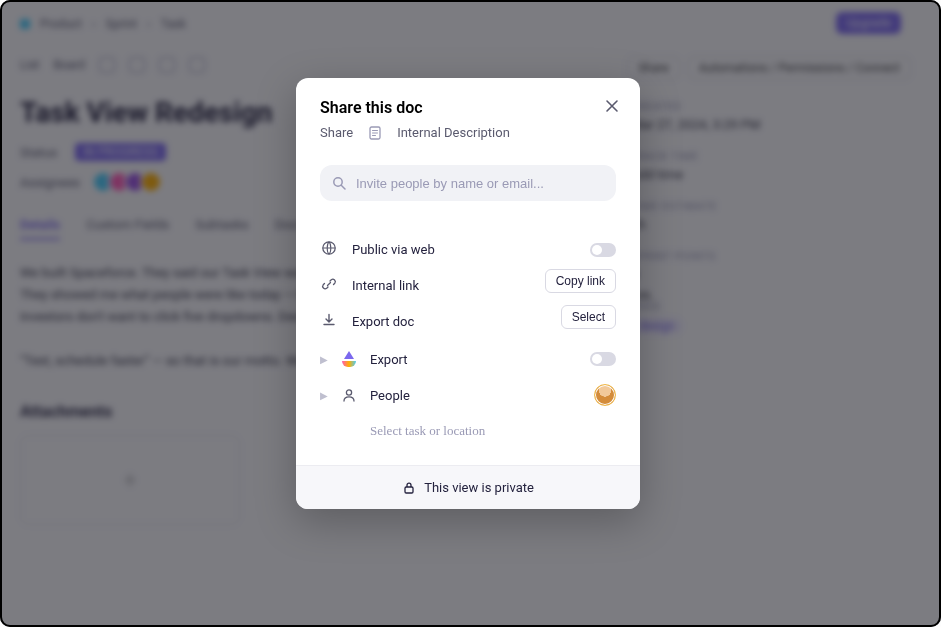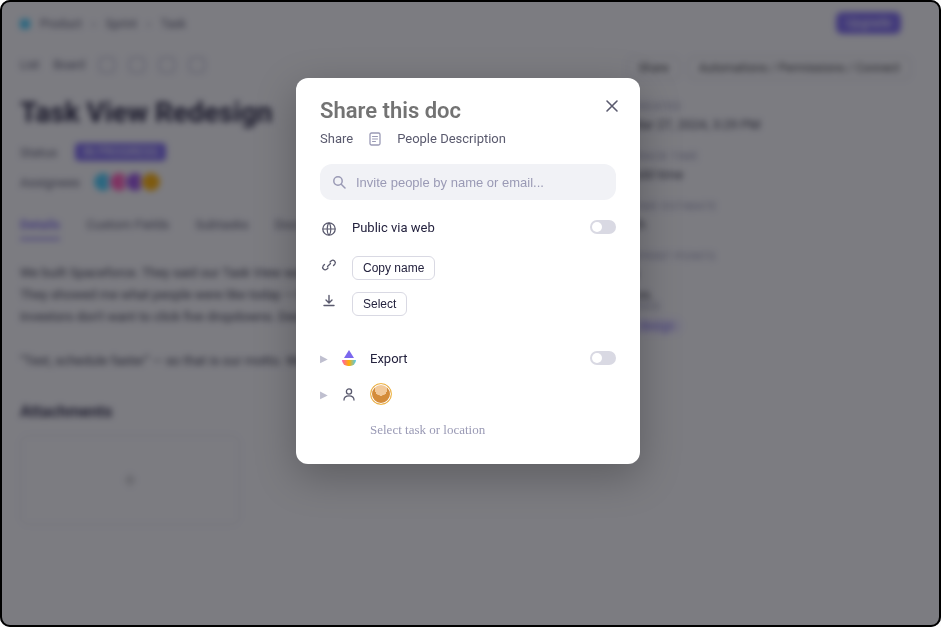--- a/index.html
+++ b/index.html
@@ -50,44 +50,44 @@
     position: absolute;
     left: 296px; top: 78px;
     width: 344px;
     background: #fff;
     border-radius: 12px;
     box-shadow: 0 12px 40px rgba(0,0,0,0.25);
     display: flex; flex-direction: column;
     overflow: hidden;
   }
   .modal .pad { padding: 20px 24px 16px; }
-  .modal h2 { font-size: 22px; font-weight: 600; color: #737373; }
+  .modal h2 { font-size: 16px; font-weight: 600; color: #000000; }
   .modal .close {
     position: absolute; right: 18px; top: 18px;
     width: 20px; height: 20px; cursor: pointer;
     display:flex;align-items:center;justify-content:center;color:#5a5a6e;
   }
   .modal .sub { margin-top: 8px; font-size: 13px; color: #5a5a6e; display:flex; align-items:center; gap:16px;}
   .modal .search {
-    margin-top: 18px;
+    margin-top: 25px;
     background: #f1f2f6;
     border-radius: 12px;
     height: 36px;
     display:flex; align-items:center; padding: 0 12px;
     color:#9a9ab5;
     gap:10px;
   }
   .modal .search input {
     border:none; background:transparent; outline:none;
     font-size:13px; color:#24223e; flex:1;
   }
   .modal .search input::placeholder{color:#9a9ab5;}
   .modal .rows { padding: 4px 24px 12px; }
   .modal .row {
-    display:flex; align-items:flex-start; height:36px;
+    display:flex; align-items:flex-end; height:36px;
     font-size:13px; color:#24223e;
   }
   .modal .row .ic { width:18px; height:18px; margin-right:14px; color:#5a5a6e; display:flex;align-items:center;justify-content:center;}
   .modal .row .lbl { flex:1; }
   .modal .row .btn {
     border:1px solid #d9d9e3; border-radius:6px;
     padding:4px 10px; font-size:12px; color:#24223e; cursor:pointer; background:#fff;
   }
   .modal .toggle {
     width:26px; height:14px; background:#d9d9e3; border-radius:8px; position:relative; cursor:pointer;
@@ -218,21 +218,21 @@
       <svg width="14" height="14" viewBox="0 0 14 14">
           <path d="M2 2 L12 12 M12 2 L2 12" stroke="#5a5a6e" stroke-width="1.6" stroke-linecap="round"></path>
         </svg>
     </div>
     <div class="sub">
       <span>Share</span>
       <svg width="12" height="14" viewBox="0 0 12 14">
           <rect x="1" y="1" width="10" height="12" rx="1.5" fill="none" stroke="#9a9ab5" stroke-width="1.3"></rect>
           <path d="M3.5 4.5h5M3.5 7h5M3.5 9.5h3" stroke="#9a9ab5" stroke-width="1" stroke-linecap="round"></path>
         </svg>
-      <span>People Description</span>
+      <span>Internal Description</span>
     </div>
     <div class="search">
       <svg width="14" height="14" viewBox="0 0 14 14">
           <circle cx="6" cy="6" r="4.2" fill="none" stroke="#9a9ab5" stroke-width="1.5"></circle>
           <path d="M9.5 9.5 L13 13" stroke="#9a9ab5" stroke-width="1.5" stroke-linecap="round"></path>
         </svg>
       <input placeholder="Invite people by name or email..." style="">
     </div>
   </div>
 
@@ -246,28 +246,30 @@
       </span>
       <span class="lbl">Public via web</span>
       <span class="toggle"></span>
     </div>
     <div class="row">
       <span class="ic">
         <svg width="16" height="16" viewBox="0 0 16 16">
             <path d="M6.5 9.5 9.5 6.5M7 11l-1.3 1.3a2.5 2.5 0 0 1-3.5-3.5L3.5 7.5M9 5l1.3-1.3a2.5 2.5 0 0 1 3.5 3.5L12.5 8.5" fill="none" stroke="#5a5a6e" stroke-width="1.3" stroke-linecap="round"></path>
           </svg>
       </span>
-      <button class="btn">Copy name</button>
+      <span class="lbl">Internal link</span>
+      <button class="btn">Copy link</button>
     </div>
     <div class="row">
       <span class="ic">
         <svg width="16" height="16" viewBox="0 0 16 16">
             <path d="M8 2.5v7M5 7l3 3 3-3M3 12.5h10" fill="none" stroke="#5a5a6e" stroke-width="1.4" stroke-linecap="round" stroke-linejoin="round"></path>
           </svg>
       </span>
+      <span class="lbl">Export doc</span>
       <button class="btn">Select</button>
     </div>
   </div>
 
 
   <div class="share-rows">
     <div class="srow">
       <span class="caret">▶</span>
       <span class="ic">
           <span class="clickup-logo"></span>
@@ -276,24 +278,32 @@
       <span class="toggle"></span>
     </div>
     <div class="srow">
       <span class="caret">▶</span>
       <span class="ic">
         <svg width="16" height="16" viewBox="0 0 16 16">
             <circle cx="8" cy="5.5" r="2.6" fill="none" stroke="#5a5a6e" stroke-width="1.3"></circle>
             <path d="M3 14c0-2.8 2.2-4.2 5-4.2s5 1.4 5 4.2" fill="none" stroke="#5a5a6e" stroke-width="1.3" stroke-linecap="round"></path>
           </svg>
       </span>
+      <span class="lbl" style="flex:1">People</span>
       <span class="avatar"></span>
     </div>
     <div class="srow muted">
       <span class="caret" style="visibility:hidden">▶</span>
       <span class="ic"></span>
       <span class="lbl" style="flex:1">Select task or location</span>
     </div>
   </div>
 
+  <div class="footer">
+    <svg width="14" height="14" viewBox="0 0 14 14">
+        <rect x="3" y="6" width="8" height="6" rx="1.2" fill="none" stroke="#24223e" stroke-width="1.3"></rect>
+        <path d="M5 6V4.2a2 2 0 0 1 4 0V6" fill="none" stroke="#24223e" stroke-width="1.3"></path>
+      </svg>
+    <span>This view is private</span>
+  </div>
 </div>
 
 <div class="frame-border"></div>
 
 </body></html>

